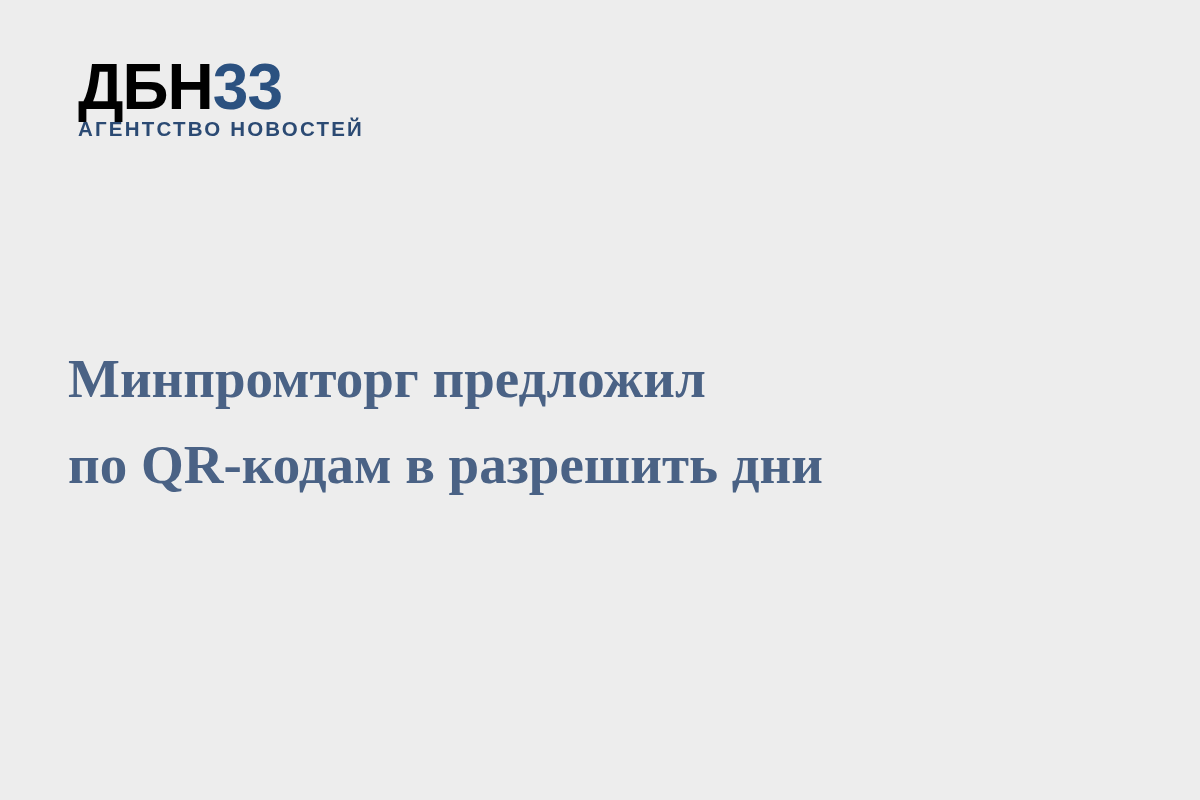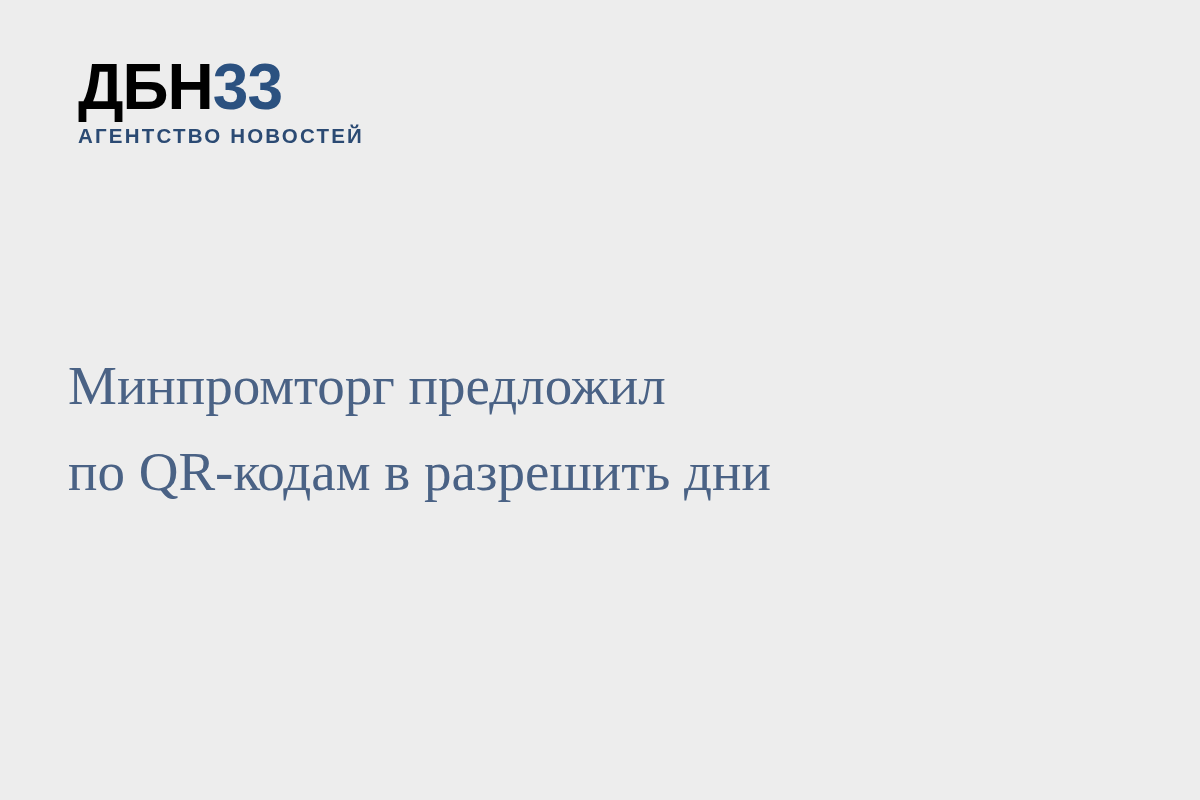--- a/index.html
+++ b/index.html
@@ -43,38 +43,37 @@
     font-size: 64px;
     line-height: 0.92;
     letter-spacing: -1px;
     white-space: nowrap;
   }
   .logo-abn { color: #3d8b4f; }
   .logo-24  { color: #2b5180; }
 
   .logo-tagline {
     display: block;
-    margin-top: 7px;
     font-family: "Liberation Sans", sans-serif;
     font-weight: 600;
     font-size: 20.5px;
     letter-spacing: 2.2px;
     color: #2b4a73;
     white-space: nowrap;
   }
 
   
   .headline {
     position: absolute;
     left: 68px;
-    top: 343px;
+    top: 336px;
     width: 800px;
     margin: 0;
     font-family: "Liberation Serif", "DejaVu Serif", serif;
-    font-weight: 400;
+    font-weight: 700;
     font-size: 55px;
     line-height: 86px;
     color: #4a6285;
   }
   .headline-line {
     display: block;
     white-space: nowrap;
   }
 </style>
 </head>

